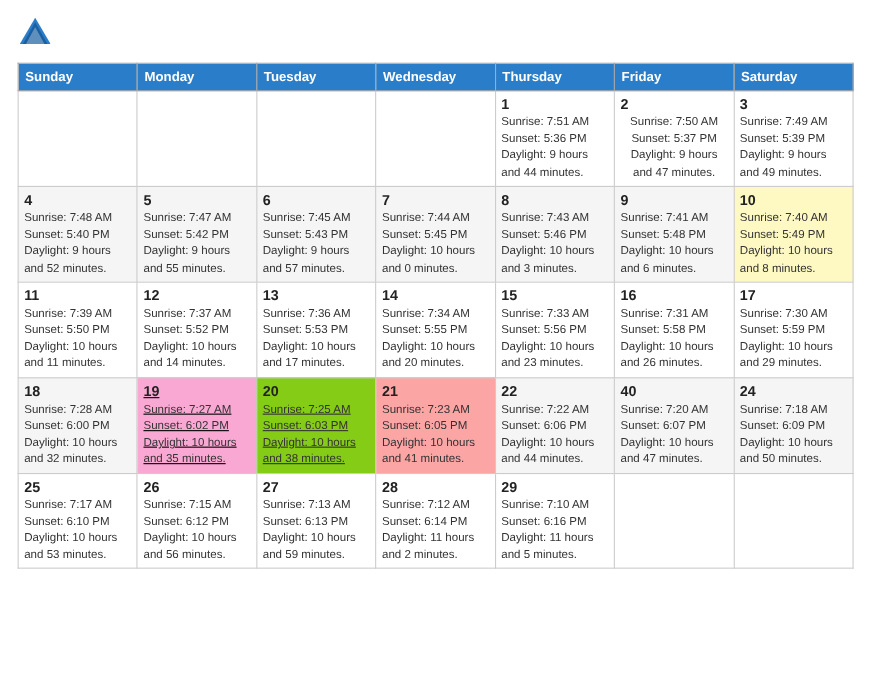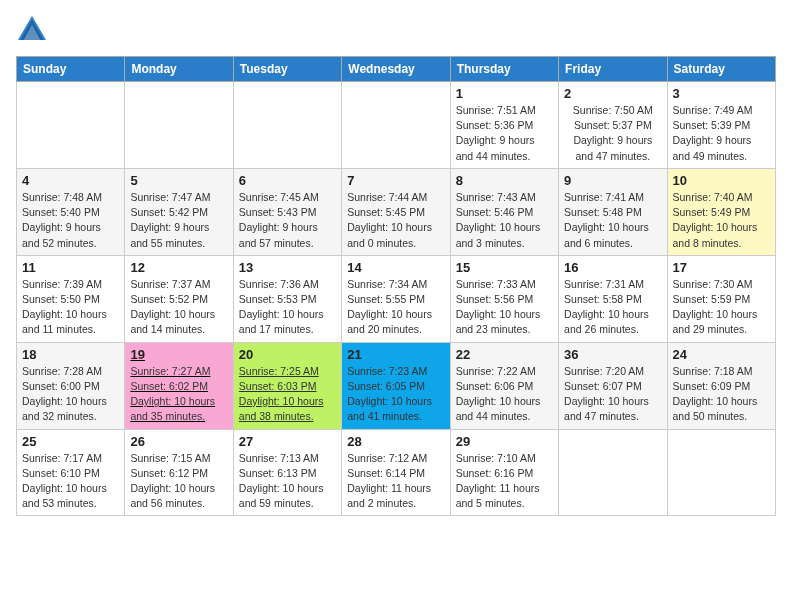--- a/index.html
+++ b/index.html
@@ -264,43 +264,43 @@
 Daylight: 10 hours
 and 32 minutes.</div>
         </td>
         <td style="background: #f9a8d4; text-decoration: underline;">
           <div class="day-num">19</div>
           <div class="day-info" style="white-space: pre-line;">Sunrise: 7:27 AM
 Sunset: 6:02 PM
 Daylight: 10 hours
 and 35 minutes.</div>
         </td>
-        <td style="background: #bef264;">
+        <td style="background: #84cc16;">
           <div class="day-num">20</div>
           <div class="day-info" style="white-space: pre-line; text-decoration: underline;">Sunrise: 7:25 AM
 Sunset: 6:03 PM
 Daylight: 10 hours
 and 38 minutes.</div>
         </td>
-        <td style="background: #0ea5e9;">
+        <td style="background: #fca5a5;">
           <div class="day-num">21</div>
           <div class="day-info" style="white-space: pre-line;">Sunrise: 7:23 AM
 Sunset: 6:05 PM
 Daylight: 10 hours
 and 41 minutes.</div>
         </td>
         <td style="background: rgb(245, 245, 245);">
           <div class="day-num">22</div>
           <div class="day-info" style="white-space: pre-line;">Sunrise: 7:22 AM
 Sunset: 6:06 PM
 Daylight: 10 hours
 and 44 minutes.</div>
         </td>
         <td style="background: rgb(245, 245, 245);">
-          <div class="day-num">36</div>
+          <div class="day-num">40</div>
           <div class="day-info" style="white-space: pre-line;">Sunrise: 7:20 AM
 Sunset: 6:07 PM
 Daylight: 10 hours
 and 47 minutes.</div>
         </td>
         <td style="background: rgb(245, 245, 245); margin-left: 40px;">
           <div class="day-num">24</div>
           <div class="day-info" style="white-space: pre-line;">Sunrise: 7:18 AM
 Sunset: 6:09 PM
 Daylight: 10 hours

